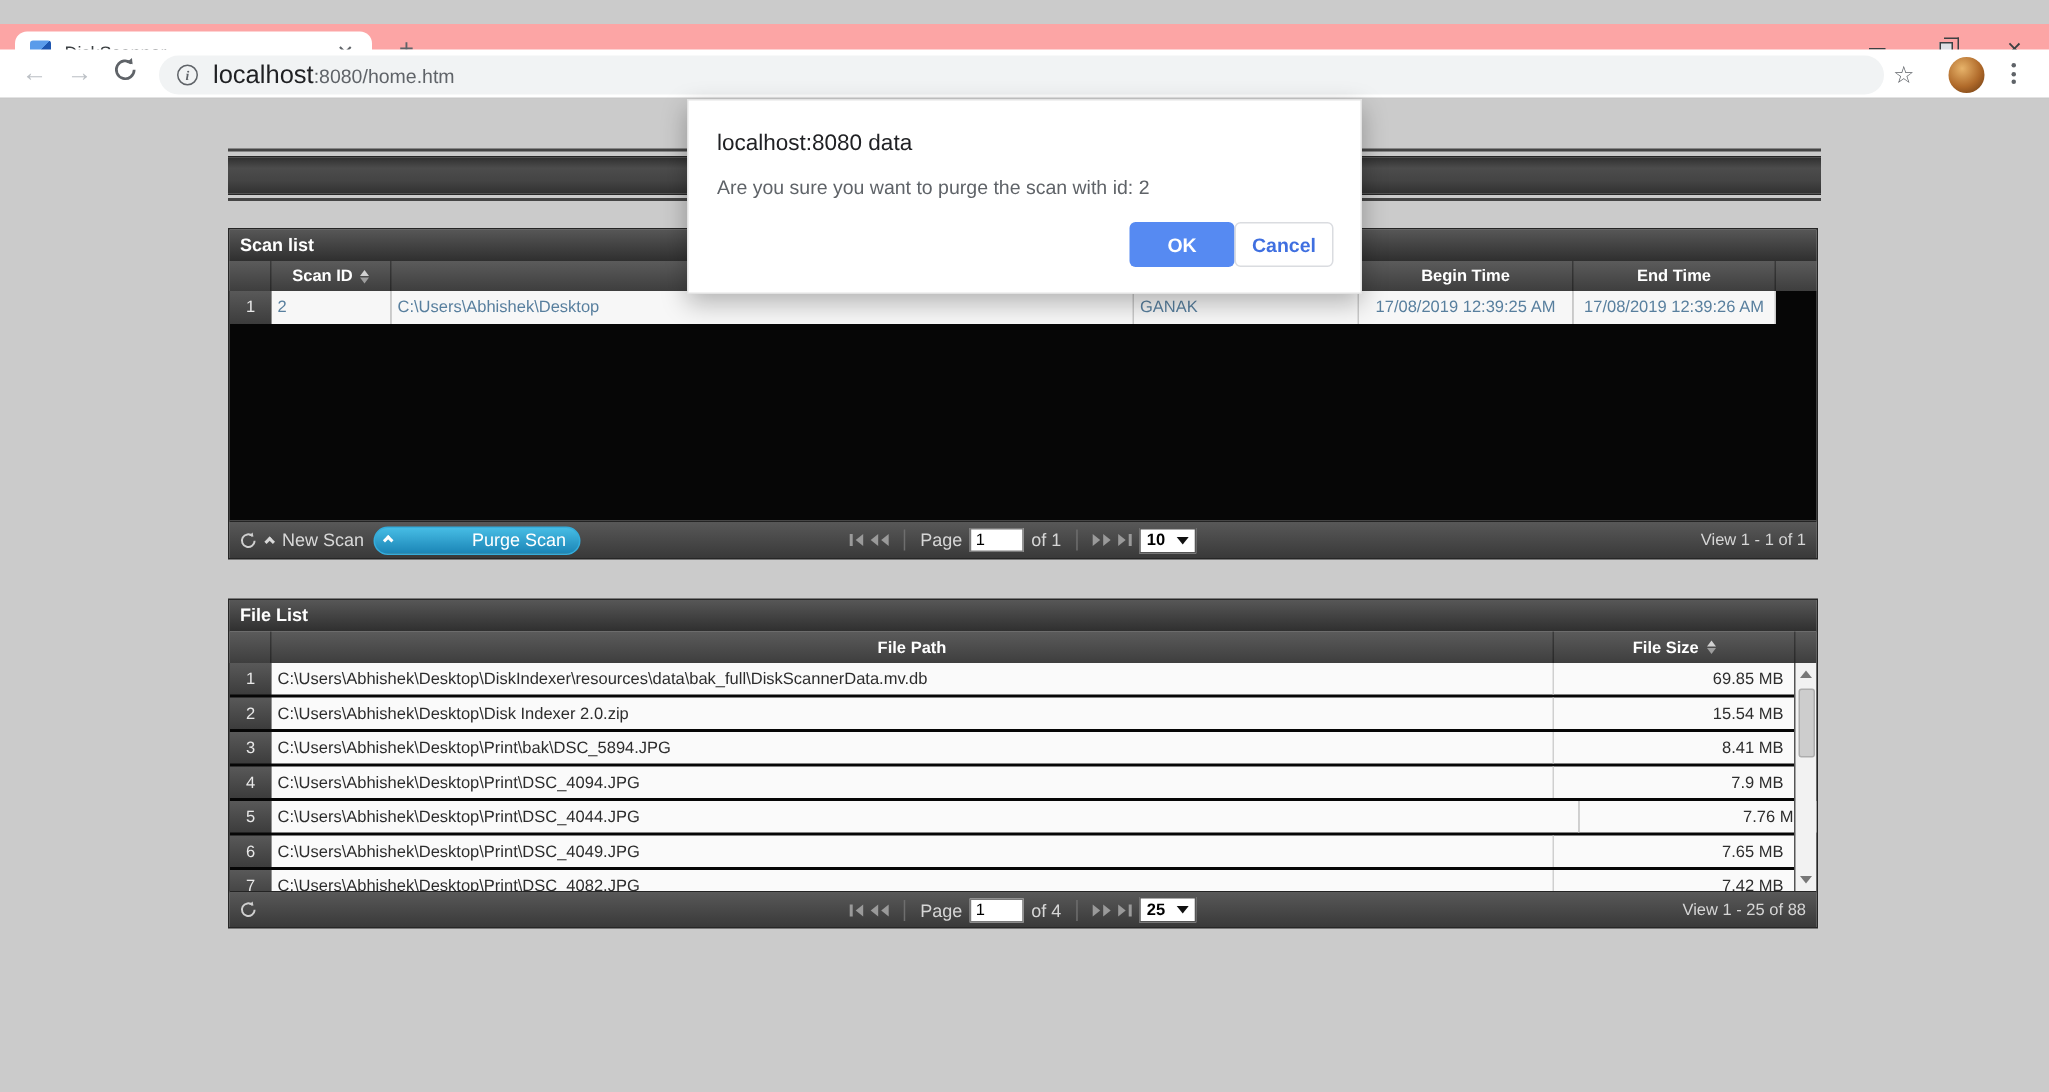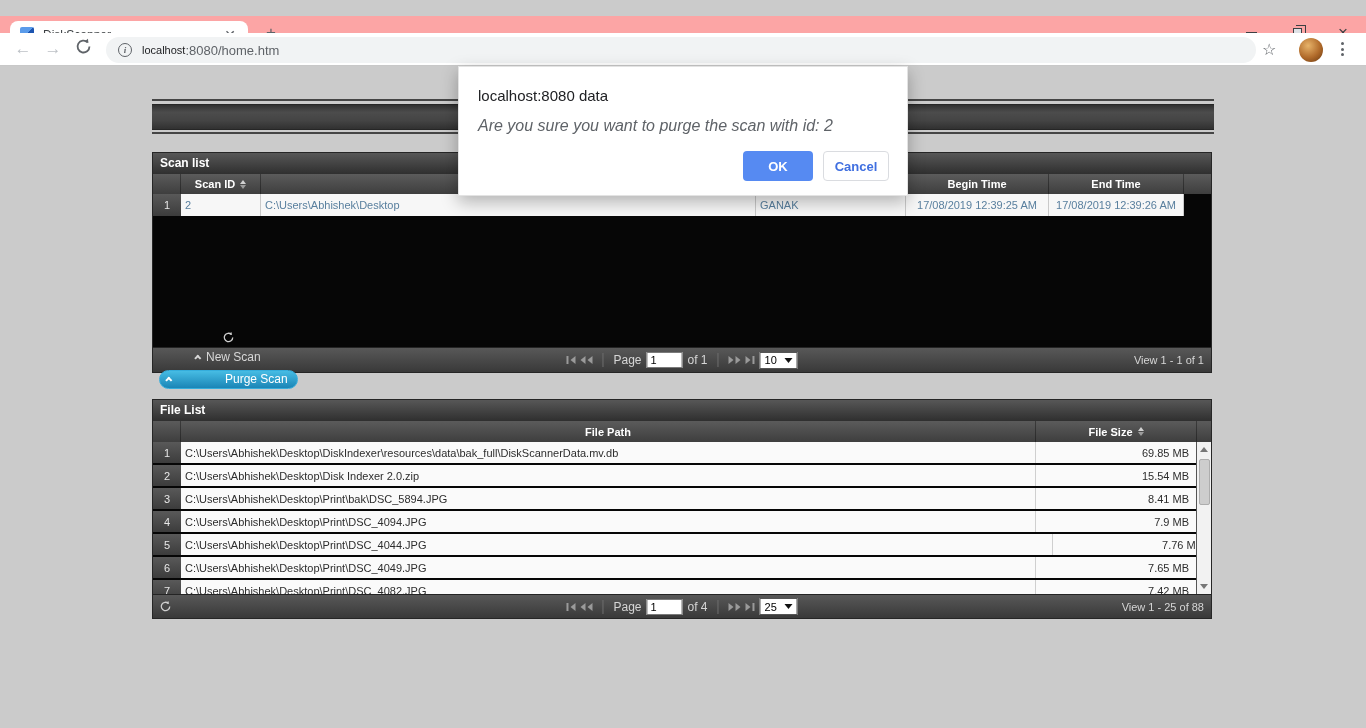--- a/index.html
+++ b/index.html
@@ -26,21 +26,21 @@
 
   .toolbar { position:absolute; left:0; top:33px; width:1366px; height:33px; background:#fff;
     border-bottom:1px solid #c8c8c8; display:flex; align-items:center; }
   .navicon { font-size:17px; color:#bdc1c6; width:30px; text-align:center; }
   .navicon.enabled { color:#5f6368; }
   .omnibox { position:absolute; left:106px; top:4px; width:1150px; height:26px; background:#f1f3f4;
     border-radius:13px; display:flex; align-items:center; padding:0 12px; }
   .info-icon { width:14px; height:14px; border:1.2px solid #5f6368; border-radius:50%;
     color:#5f6368; font-size:9px; font-weight:bold; text-align:center; line-height:12px;
     margin-right:10px; font-family:"Liberation Serif", serif; font-style:italic; }
-  .url-host { font-size:11px; color:#202124; }
+  .url-host { font-size:17px; color:#202124; }
   .url-suffix { font-size:13px; color:#5f6368; }
   .star-icon { position:absolute; left:1262px; top:7px; font-size:16px; color:#5f6368; }
   .avatar { position:absolute; left:1299px; top:5px; width:24px; height:24px; border-radius:50%;
     background:radial-gradient(circle at 38% 32%, #e7b36a, #b06a2a 55%, #6e3c12 95%); }
   .menu-dots { position:absolute; left:1341px; top:9px; display:flex; flex-direction:column; gap:2.5px; }
   .menu-dots i { width:3px; height:3px; border-radius:50%; background:#5f6368; }
 
   
   .page { position:absolute; left:0; top:66px; width:1366px; height:662px; background:#cbcbcb; }
   .rule { position:absolute; left:152px; width:1062px; height:2px; background:#454545; }
@@ -61,34 +61,34 @@
   .gbody { background:#060606; position:relative; overflow:hidden; }
   .grow { display:flex; }
   .rownum { width:28px; background:linear-gradient(180deg,#595959,#3c3c3c); color:#e8e8e8;
     font-size:11px; display:flex; align-items:center; justify-content:center; flex:none; }
   .cell { background:#f7f7f7; font-size:11px; display:flex; align-items:center;
     border-right:1px solid #c9c9c9; overflow:hidden; white-space:nowrap; }
 
   .pager { height:25px; background:linear-gradient(180deg,#585858,#393939);
     border-top:1px solid #242424; display:flex; align-items:center; position:relative;
     color:#d6d6d6; font-size:12px; }
-  .pager-left { display:flex; align-items:center; gap:6px; padding-left:6px;flex-direction:column; }
+  .pager-left { display:flex; align-items:center; gap:6px; padding-left:6px; }
   .pager-center { position:absolute; left:50%; transform:translateX(-50%);
     display:flex; align-items:center; gap:5px; }
   .pager-right { margin-left:auto; padding-right:7px; font-size:11px; }
   .navgrp { display:flex; align-items:center; gap:2px; }
   .vsep { width:1px; height:14px; background:#6e6e6e; margin:0 5px; }
   .tri { width:0; height:0; display:inline-block; }
   .tri-l { border-top:4px solid transparent; border-bottom:4px solid transparent; border-right:5px solid #9a9a9a; }
   .tri-r { border-top:4px solid transparent; border-bottom:4px solid transparent; border-left:5px solid #9a9a9a; }
   .nbar { width:2px; height:8px; background:#9a9a9a; display:inline-block; }
   .page-input { width:36px; height:16px; border:1px solid #7a7a7a; font-size:11px; padding:0 3px;
     font-family:"Liberation Sans", sans-serif; }
   .sizesel { width:38px; height:17px; background:#fff; border:1px solid #555; color:#000;
-    font-size:11px; display:flex; align-items:center; justify-content:space-between; padding:0 4px; }
+    font-size:11px; display:flex; align-items:center; justify-content:space-between; padding:0 4px;font-weight:bold; }
   .sel-arrow { width:0;height:0;border-left:4px solid transparent;border-right:4px solid transparent;border-top:5px solid #111; }
   .chev { width:5px; height:5px; border-left:2px solid currentColor; border-top:2px solid currentColor;
     transform:rotate(45deg) translateY(1px); display:inline-block; margin-right:5px; }
   .textbtn { display:flex; align-items:center; color:#d8d8d8; }
   .purge-btn { display:flex; align-items:center; color:#fff;
     background:linear-gradient(180deg,#46bce4,#1b85b6); border:1px solid #35addc;
     border-radius:10px; padding:1px 9px 2px 7px;gap:48px; }
   .refresh-svg { display:block; }
 
   
@@ -105,22 +105,22 @@
   .sb-btn { width:15px; height:15px; display:flex; align-items:center; justify-content:center; }
   .sb-up { width:0;height:0;border-left:4px solid transparent;border-right:4px solid transparent;border-bottom:5px solid #777; }
   .sb-dnarr { width:0;height:0;border-left:4px solid transparent;border-right:4px solid transparent;border-top:5px solid #777; }
   .sb-thumb { width:11px; height:46px; background:#cdcdcd; border:1px solid #adadad; border-radius:2px; margin-top:2px; }
   .sb-spacer { flex:1; }
 
   
   .dialog { position:absolute; left:458px; top:66px; width:450px; height:130px; background:#fff;
     box-shadow:0 6px 16px rgba(0,0,0,.28); border:1px solid #e3e3e3; z-index:60; padding:20px 18px 0 19px; }
   .dlg-title { font-size:15px; color:#202124; }
-  .dlg-msg { font-size:16px; color:#5f6368; margin-top:13px;font-style:italic; }
-  .dlg-btns { display:flex; justify-content:flex-end; gap:10px; margin-top:16px; }
+  .dlg-msg { font-size:13px; color:#5f6368; margin-top:13px; }
+  .dlg-btns { display:flex; justify-content:flex-end; margin-top:16px; }
   .btn-ok { width:70px; height:30px; background:#568af2; color:#fff; border:none; border-radius:4px;
     font-size:13px; font-family:"Liberation Sans", sans-serif; font-weight:bold; }
   .btn-cancel { width:66px; height:30px; background:#fff; color:#3f6fe0; border:1px solid #dadce0;
     border-radius:4px; font-size:13px; font-family:"Liberation Sans", sans-serif; font-weight:bold; }
 </style>
 </head>
 <body>
 
 <div class="tabstrip">
   <div class="tab">

